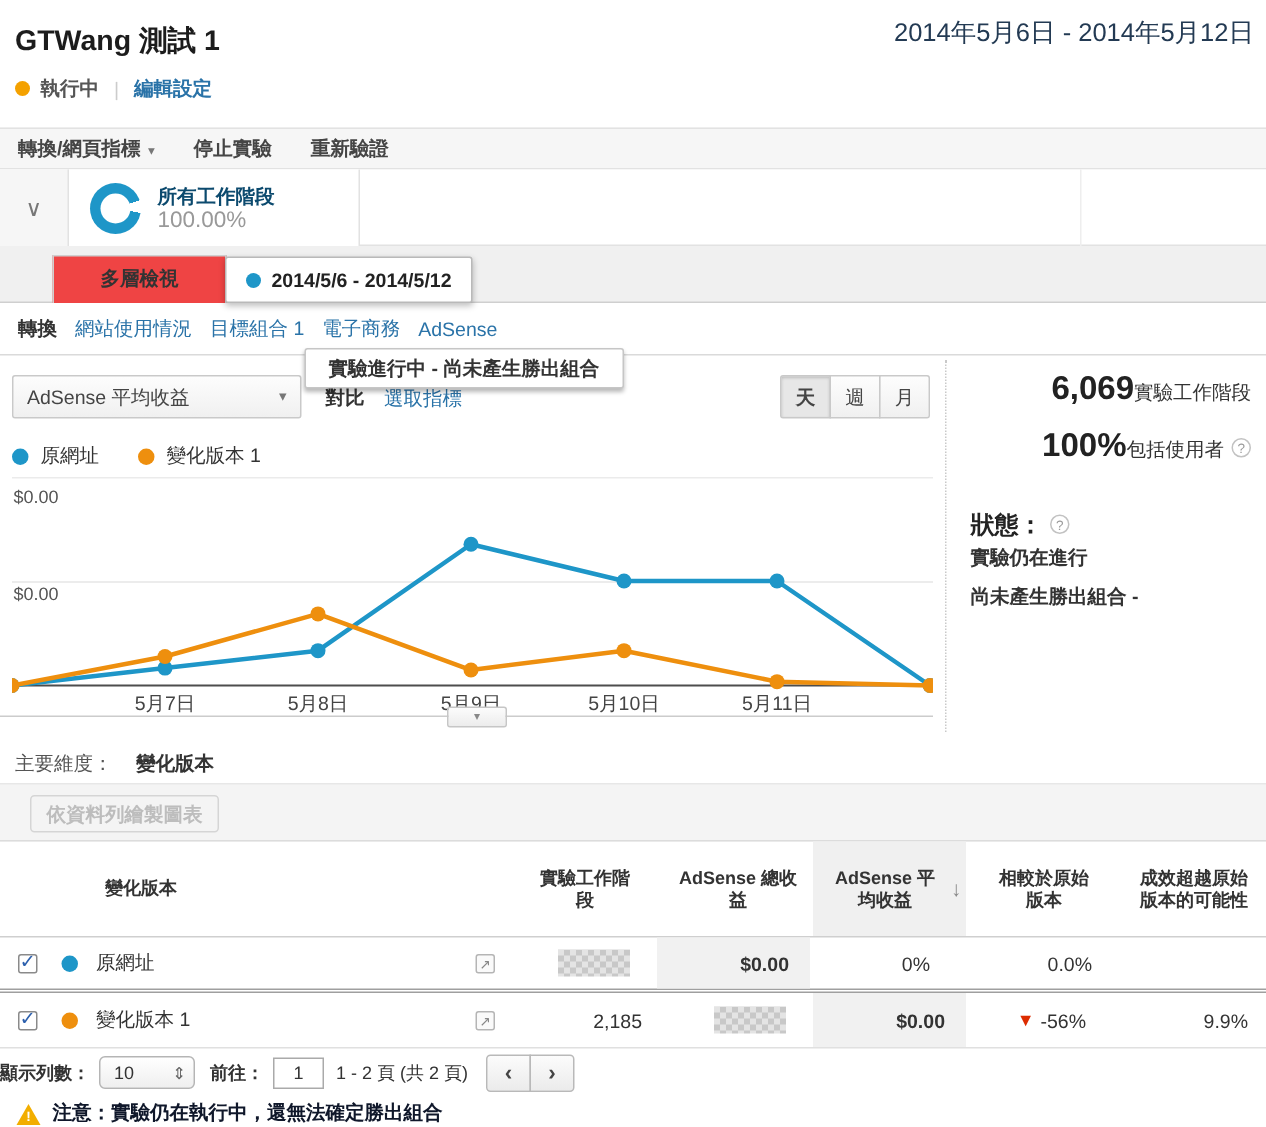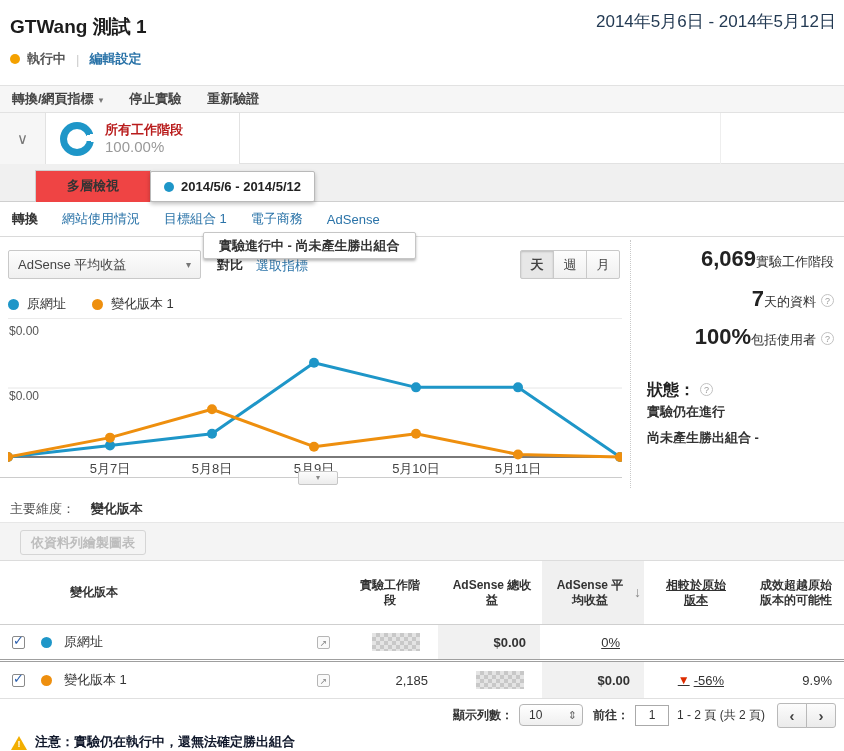--- a/index.html
+++ b/index.html
@@ -26,38 +26,38 @@
   
   .segment-row { position:absolute; left:0; top:113px; width:844px; height:51px; background:#fff; border-bottom:1px solid #e2e2e2; }
   .seg-chevron-cell { position:absolute; left:0; top:0; width:46px; height:51px; background:#f6f6f6; border-right:1px solid #e2e2e2;
     display:flex; align-items:center; justify-content:center; cursor:pointer; color:#777; font-size:15px; }
   .seg-card { position:absolute; left:46px; top:0; width:194px; height:51px; border-right:1px solid #e2e2e2;
     display:flex; align-items:center; cursor:pointer; background:#fff; }
   .donut { width:34px; height:34px; border-radius:50%; margin-left:14px;
     background:conic-gradient(from 100deg,#1e96c8 0 92%,#ffffff 0); position:relative; }
   .donut::after { content:""; position:absolute; inset:7px; background:#fff; border-radius:50%; }
   .seg-texts { margin-left:11px; }
-  .seg-name { font-weight:bold; color:#b91c1c; line-height:16px;font-family:Liberation Mono, monospace; }
+  .seg-name { font-weight:bold; color:#0c4a6e; line-height:16px; }
   .seg-pct { color:#999; font-size:15px; line-height:15px; }
   .seg-extra-border { position:absolute; left:720px; top:0; width:1px; height:51px; background:#eee; }
 
   
   .tabstrip { position:absolute; left:0; top:164px; width:844px; height:38px; background:#f0f0f0; border-bottom:1px solid #cfcfcf; }
   .explorer-tab { position:absolute; left:35px; top:6px; width:116px; height:32px; background:#ef4444;
     border:1px solid #cfcfcf; border-bottom:none; font-weight:bold; color:#333; text-align:center; line-height:30px; cursor:pointer; }
   .sel-tooltip { position:absolute; left:150px; top:171px; height:31px; background:#fff; border:1px solid #b9b9b9;
     border-radius:2px; box-shadow:0 2px 4px rgba(0,0,0,.25); z-index:6; display:flex; align-items:center; padding:0 13px; white-space:nowrap; }
   .sel-tooltip .dot { width:10px; height:10px; border-radius:50%; background:#1e96c8; margin-right:7px; }
   .sel-tooltip b { color:#222; }
 
   
   .report-tabs { position:absolute; left:0; top:202px; width:844px; height:35px; border-bottom:1px solid #dadada;
     display:flex; align-items:center; background:#fff; }
   .rtab { margin-left:12px; cursor:pointer; color:#2a73a8; }
-  .rtab + .rtab { margin-left:24px; }
+  .rtab + .rtab { margin-left:12px; }
   .rtab.active { color:#333; font-weight:bold; cursor:default; }
 
   
   .metric-dropdown { position:absolute; left:8px; top:250px; width:193px; height:29px; border:1px solid #c9c9c9; border-radius:2px;
     background:linear-gradient(#fdfdfd,#f0f0f0); display:flex; align-items:center; cursor:pointer; padding:0 9px; color:#444; }
   .metric-dropdown .caret { margin-left:auto; font-size:10px; }
   .compare-label { position:absolute; left:217px; top:256px; font-weight:bold; }
   .select-metric { position:absolute; left:256px; top:257px; }
   .banner { position:absolute; left:203px; top:232px; height:27px; line-height:25px; padding:0 15px; background:#fff;
     border:1px solid #c6c6c6; border-radius:2px; box-shadow:0 2px 3px rgba(0,0,0,.28); font-weight:bold; color:#333; z-index:5; }
@@ -105,21 +105,21 @@
 
   
   .table { position:absolute; left:0; top:561px; width:844px; }
   .thead { display:flex; height:64px; border-bottom:1px solid #cfcfcf; }
   .th { display:flex; align-items:center; justify-content:center; text-align:center; font-weight:bold; font-size:12px;
     line-height:15px; color:#333; cursor:pointer; position:relative; }
   .col-name { flex:0 0 338px; }
   .col-sess { flex:0 0 104px; padding:0 18px; }
   .col-total { flex:0 0 100px; padding:0 10px; }
   .col-avg { flex:0 0 102px; padding:0 16px 0 10px; }
-  .col-vs { flex:0 0 104px; padding:0 20px;text-decoration:underline; }
+  .col-vs { flex:0 0 104px; padding:0 20px; }
   .col-prob { flex:0 0 96px; padding:0 8px; }
   .th.col-name { justify-content:flex-start; text-align:left; padding-left:70px; }
   .th.col-avg { background:#f0f0f0; }
   .sort-arrow { position:absolute; right:3px; top:24px; color:#888; font-size:14px; font-weight:normal; }
   .tr { display:flex; height:37px; align-items:center; }
   .tr.r1 { border-bottom:3px double #9f9f9f; }
   .tr.r2 { border-bottom:1px solid #e0e0e0; }
   .td { height:100%; display:flex; align-items:center; }
   .td.num { justify-content:flex-end; padding-right:14px; color:#333; }
   .td.col-avg { background:#f1f1f1; font-weight:bold; }
@@ -131,21 +131,21 @@
   .row-dot { width:11px; height:11px; border-radius:50%; margin-left:16px; flex:0 0 11px; }
   .vname { margin-left:12px; color:#333; }
   .ext { margin-left:auto; margin-right:8px; width:13px; height:13px; border:1px solid #b5b5b5; border-radius:2px;
     font-size:9px; line-height:12px; text-align:center; color:#888; cursor:pointer; background:#fafafa; }
   .redacted { width:48px; height:18px; margin-left:auto; margin-right:4px; background-color:#ddd;
     background:repeating-conic-gradient(#c8c8c8 0% 25%, #e4e4e4 0% 50%) 0 0 / 8px 8px; }
   .down-red { color:#dd2c00; font-size:12px; margin-right:4px; }
 
   
   .pagination { position:absolute; left:0; top:699px; width:844px; height:32px; display:flex; align-items:center;
-    justify-content:flex-end; padding-right:8px; font-size:12px; }
+    padding-right:8px; font-size:12px; }
   .pg-label { font-weight:bold; color:#333; }
   .pg-select { width:64px; height:22px; border:1px solid #b5b5b5; border-radius:4px; background:linear-gradient(#fff,#efefef);
     display:flex; align-items:center; padding:0 5px 0 9px; margin:0 10px 0 6px; cursor:pointer; }
   .pg-select .arrows { margin-left:auto; color:#666; font-size:11px; }
   .pg-input { width:34px; height:21px; border:1px solid #aaa; text-align:center; font-size:12px; color:#333; margin:0 8px 0 6px; }
   .pg-range { color:#333; margin-right:12px; }
   .pg-btns { display:flex; }
   .pg-btn { width:30px; height:25px; border:1px solid #b9b9b9; background:linear-gradient(#fcfcfc,#ebebeb);
     text-align:center; line-height:23px; font-size:15px; font-weight:bold; color:#444; cursor:pointer; margin-left:-1px; }
   .pg-btn:first-child { border-radius:3px 0 0 3px; margin-left:0; }
@@ -220,23 +220,20 @@
   <a class="link select-metric">選取指標</a>
   <div class="granularity">
     <div class="gbtn active">天</div>
     <div class="gbtn">週</div>
     <div class="gbtn">月</div>
   </div>
 
   <div class="summary-panel">
     <div class="stat-line l1">
       <span class="stat-big">6,069</span><span class="stat-label">實驗工作階段</span>
-    </div>
-    <div class="stat-line l2">
-      <span class="stat-big">7</span><span class="stat-label">天的資料</span><span class="help">?</span>
     </div>
     <div class="stat-line l3">
       <span class="stat-big">100%</span><span class="stat-label">包括使用者</span><span class="help">?</span>
     </div>
     <div class="status-block">
       <span class="status-title">狀態：</span><span class="help">?</span>
       <div class="status-line">實驗仍在進行</div>
       <div class="status-line first-line">尚未產生勝出組合 -</div>
     </div>
   </div>
@@ -312,20 +309,21 @@
           </span>
         <span class="row-dot" style="background: rgb(30, 150, 200);"></span>
         <span class="vname">原網址</span>
         <span class="ext">↗</span>
       </div>
       <div class="td col-total num">
           <span class="redacted"></span>
         </div>
       <div class="td col-avg num">$0.00</div>
       <div class="td col-vs num">0%</div>
+      <div class="td col-prob num">0.0%</div>
     </div>
 
     <div class="tr r2">
       <div class="td col-name name-cell">
         <span class="cb">
             <span>✓</span>
           </span>
         <span class="row-dot" style="background: rgb(238, 143, 14);"></span>
         <span class="vname">變化版本 1</span>
         <span class="ext">↗</span>

